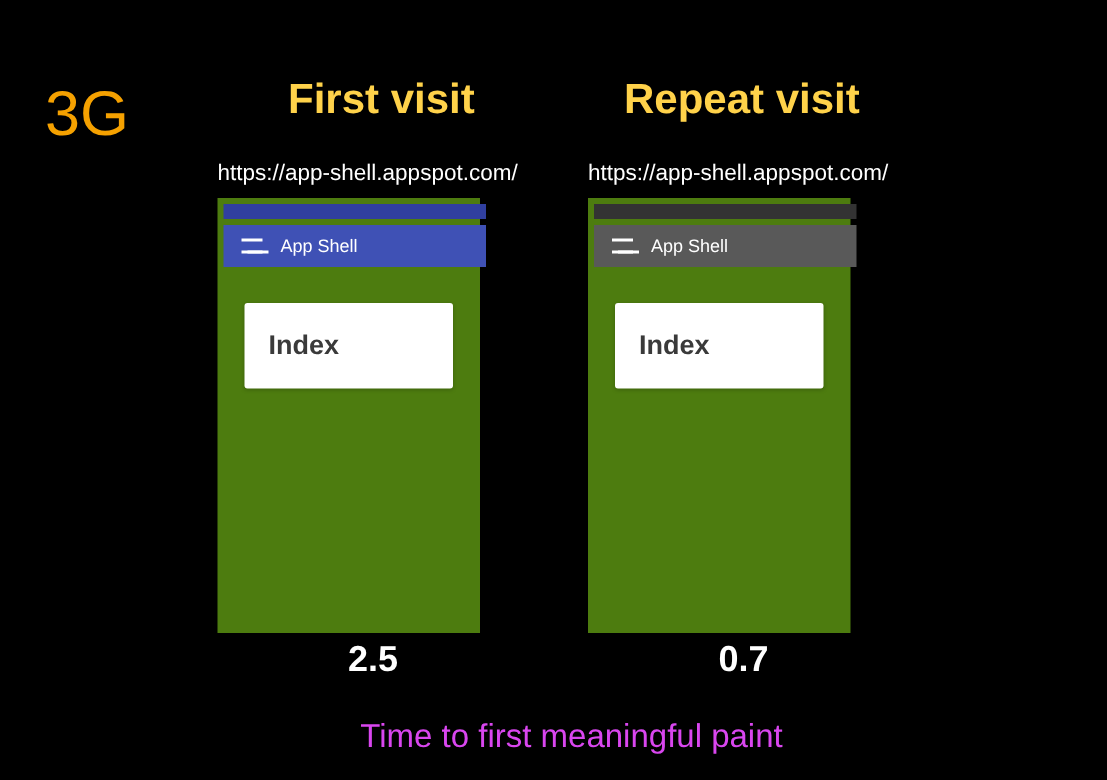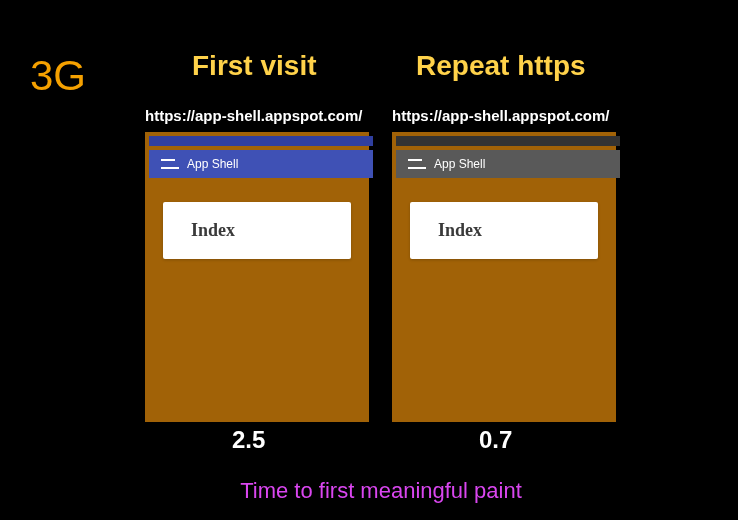--- a/index.html
+++ b/index.html
@@ -27,31 +27,31 @@
       font-weight: 700;
     }
     .col-header.first { left: 180px; }
     .col-header.repeat { left: 404px; }
 
     .urlbar {
       position: absolute;
       top: 95px;
       color: #fff;
       font-size: 15px;
-      font-weight: 700;
+      font-weight: 400;
     }
     .urlbar.first-url { left: 133px; }
     .urlbar.repeat-url { left: 380px; }
 
     .phone {
       position: absolute;
       top: 120px;
-      width: 224px;
+      width: 175px;
       height: 290px;
-      background: #a16207;
+      background: #4d7c0f;
       box-shadow: 0 2px 8px rgba(0,0,0,0.3);
     }
     .phone.first-phone { left: 133px; }
     .phone.repeat-phone { left: 380px; }
 
     .statusbar {
       height: 10px;
       width: 100%;
     }
     .statusbar.blue-dark { background: #303f9f; }
@@ -88,22 +88,21 @@
     .hamburger-icon span { top: 4px; }
     .hamburger-icon::after { top: 8px; }
 
     .content-area {
       padding: 16px 10px;
     }
     .card {
       background: #fff;
       border-radius: 2px;
       box-shadow: 0 1px 3px rgba(0,0,0,0.2);
-      padding: 14px 24px;
-      font-family: Liberation Serif, serif;
+      padding: 14px 12px;
     }
     .card-title {
       font-size: 18px;
       font-weight: 700;
       color: #3a3a3a;
     }
 
     .time-val {
       position: absolute;
       top: 414px;
@@ -123,21 +122,21 @@
       font-size: 22px;
       font-weight: 400;
     }
   </style>
 </head>
 <body>
 
 <div class="badge-3g">3G</div>
 
 <div class="col-header first">First visit</div>
-<div class="col-header repeat">Repeat https</div>
+<div class="col-header repeat">Repeat visit</div>
 
 <div class="urlbar first-url">https://app-shell.appspot.com/</div>
 <div class="urlbar repeat-url">https://app-shell.appspot.com/</div>
 
 <div class="phone first-phone">
   <div class="statusbar blue-dark"></div>
   <div class="appbar blue">
     <span class="hamburger-icon">
         <span></span>
       </span>

